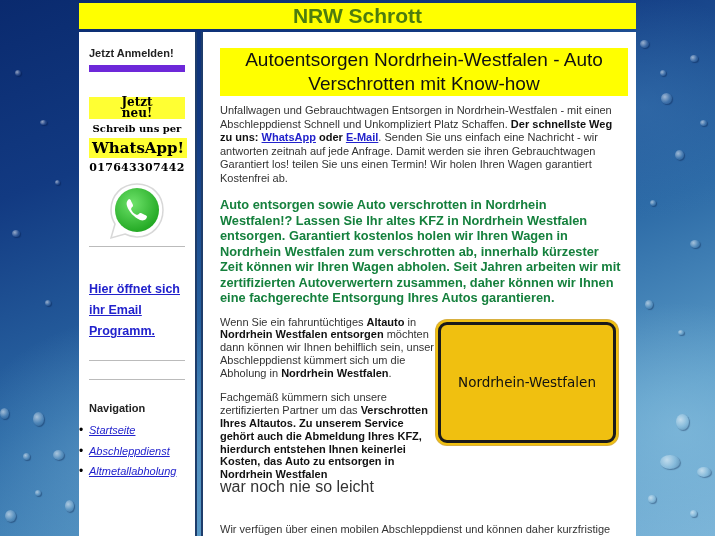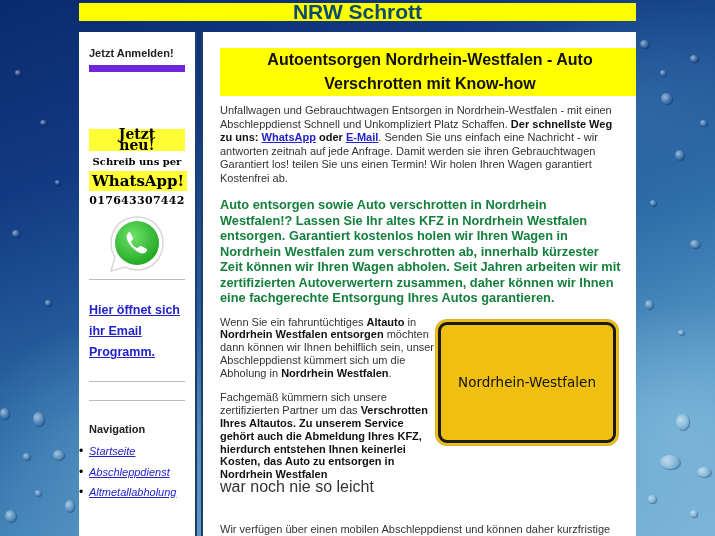--- a/index.html
+++ b/index.html
@@ -11,51 +11,51 @@
       radial-gradient(ellipse 260px 200px at 20% 85%, rgba(110,170,210,0.55), rgba(110,170,210,0) 70%),
       radial-gradient(ellipse 220px 180px at 95% 80%, rgba(140,195,225,0.55), rgba(140,195,225,0) 70%),
       radial-gradient(ellipse 200px 160px at 90% 20%, rgba(60,120,180,0.45), rgba(60,120,180,0) 70%),
       linear-gradient(160deg, #0a2a6e 0%, #123a82 25%, #2c6aa6 55%, #5b9cc8 80%, #7bb4d8 100%);
   }
   .drop { position: absolute; border-radius: 50%;
     background: radial-gradient(circle at 35% 35%, rgba(255,255,255,0.55), rgba(255,255,255,0.1) 55%, rgba(0,30,70,0.25) 100%);
     box-shadow: 1px 1px 1px rgba(0,20,60,0.35); }
 
   .header {
-    position: absolute; left: 79px; top: 3px; width: 557px; height: 18px;
+    position: absolute; left: 79px; top: 3px; width: 557px; height: 26px;
     background: #ffff00;
     display: flex; align-items: center; justify-content: center;
-    font-weight: bold; font-size: 21px; color: #0c4a6e;
+    font-weight: bold; font-size: 21px; color: #4d7c0f;
   }
   .sidebar {
     position: absolute; left: 79px; top: 32px; width: 118px; height: 504px;
     background: #ffffff; border-right: 2px solid #1e3d6b;
     box-sizing: border-box; padding: 0 10px;
   }
   .content {
     position: absolute; left: 201px; top: 32px; width: 435px; height: 504px;
     background: #ffffff; border-left: 2px solid #1e3d6b;
     box-sizing: border-box; padding: 16px 15px 0 17px; overflow: hidden;
   }
   .side-title { font-size: 11px; font-weight: bold; color: #222; margin-top: 15px; padding-bottom: 6px; border-bottom: 7px solid #6d28d9; }
   .wa-box { text-align: center; margin-top: 25px; font-family: "DejaVu Serif", serif; font-weight: bold; }
-  .wa-new { display: inline-block; background: #ffff33; font-size: 14px; padding: 0 20px; line-height: 11px; margin-top: 32px; }
+  .wa-new { display: inline-block; background: #ffff33; font-size: 12px; padding: 0 20px; line-height: 11px; }
   .wa-write { font-size: 10px; line-height: 13px; margin-top: 1px; }
   .wa-app { display: inline-block; background: #ffff33; font-size: 15px; padding: 1px 3px; margin-top: 3px; line-height: 18px; }
   .wa-phone { font-size: 11px; margin-top: 3px; letter-spacing: 0.3px; }
   .wa-logo { width: 62px; height: 62px; margin: 6px auto 0; position: relative; }
   .divider { border-top: 1px solid #bbb; }
   .side-link { display: block; color: #2222cc; font-weight: bold; font-size: 12.5px; line-height: 21px; text-decoration: underline; }
   .nav-title { font-size: 11px; font-weight: bold; color: #222; margin-top: 22px; }
   .nav-list { margin: 6px 0 0 0; padding-left: 0; list-style: none; }
   .nav-list li { position: relative; font-size: 11px; line-height: 20.5px; }
   .nav-list li::before { content: "•"; position: absolute; left: -10px; color: #000; font-size: 12px; }
   .nav-list a { color: #2222cc; text-decoration: underline; font-style: italic; }
 
-  .title-box { background: #ffff00; text-align: center; font-weight: bold; font-size: 16px; line-height: 24px; color: #111; padding: 0 10px; width: 400px; }
+  .title-box { background: #ffff00; text-align: center; font-weight: normal; font-size: 19px; line-height: 24px; color: #111; padding: 0 4px; width: 400px; }
   .p1 { font-size: 11px; line-height: 13.5px; color: #333; margin: 8px 0 0 0; }
   .p1 b { color: #111; }
   .p1 a { color: #2222cc; font-weight: bold; text-decoration: underline; }
   .p2 { font-size: 12.8px; line-height: 15.5px; font-weight: bold; color: #15803d; margin: 12px 0 0 0; }
   .row { display: flex; margin-top: 10px; }
   .col-text { width: 215px; font-size: 11px; line-height: 12.8px; color: #333; }
   .col-text b { color: #111; }
   .col-text p { margin: 0 0 12px 0; }
   .sign-wrap { margin-left: 3px; margin-top: 6px; }
   .sign {
@@ -123,21 +123,21 @@
           </radialGradient>
         </defs>
         <path d="M31 4 C16 4 5 15 5 30 C5 35 6.5 40 9 44 L5 58 L19 54 C23 56 27 57 31 57 C46 57 57 45 57 30 C57 15 46 4 31 4 Z" fill="#ffffff" stroke="#d8d8d8" stroke-width="1.5"></path>
         <circle cx="31" cy="30" r="22" fill="url(#wag)"></circle>
         <path d="M22 20 C21 21 20 23 21 26 C23 32 28 37 34 40 C37 41 39 40 40 39 L41 37 C41 36 40 35 39 35 L35 33 C34 33 33 33 33 34 L31 35 C28 34 26 32 25 29 L26 27 C27 27 27 26 27 25 L25 21 C25 20 24 19 23 19 Z" fill="#ffffff"></path>
       </svg>
     </div>
   </div>
 
   <div class="divider" style="margin-top:4px"></div>
-  <div style="margin-top:20px">
+  <div style="margin-top:32px">
     <a class="side-link">Hier öffnet sich ihr Email Programm.</a>
   </div>
   <div class="divider" style="margin-top:18px"></div>
   <div class="divider" style="margin-top:18px"></div>
 
   <div class="nav-title">Navigation</div>
   <ul class="nav-list">
     <li><a>Startseite</a></li>
     <li><a>Abschleppdienst</a></li>
     <li><a>Altmetallabholung</a></li>

